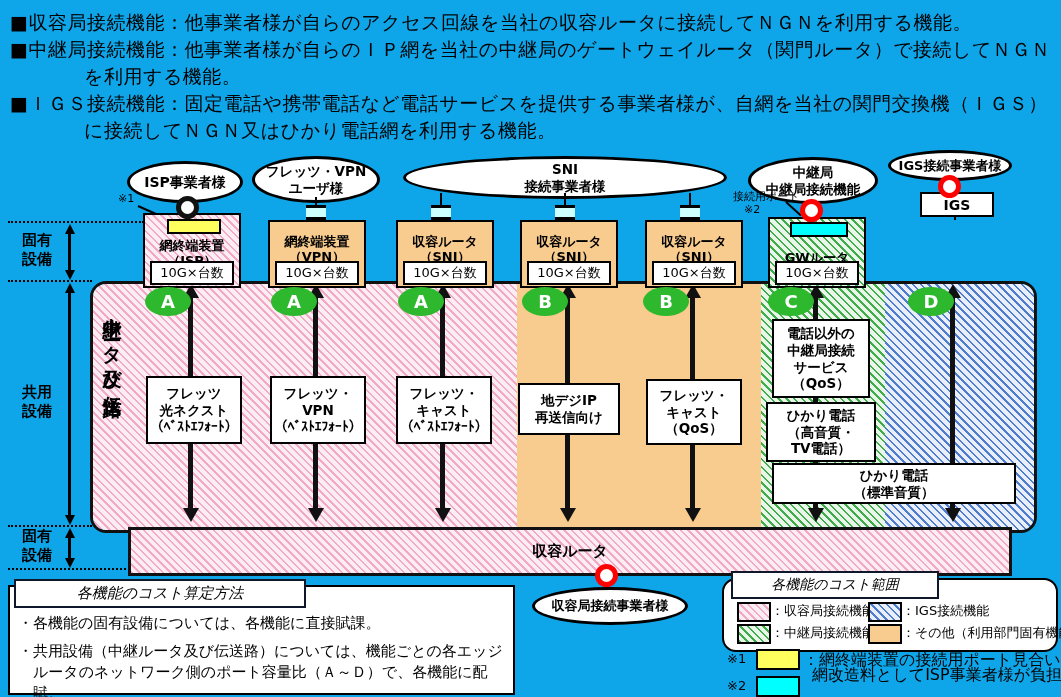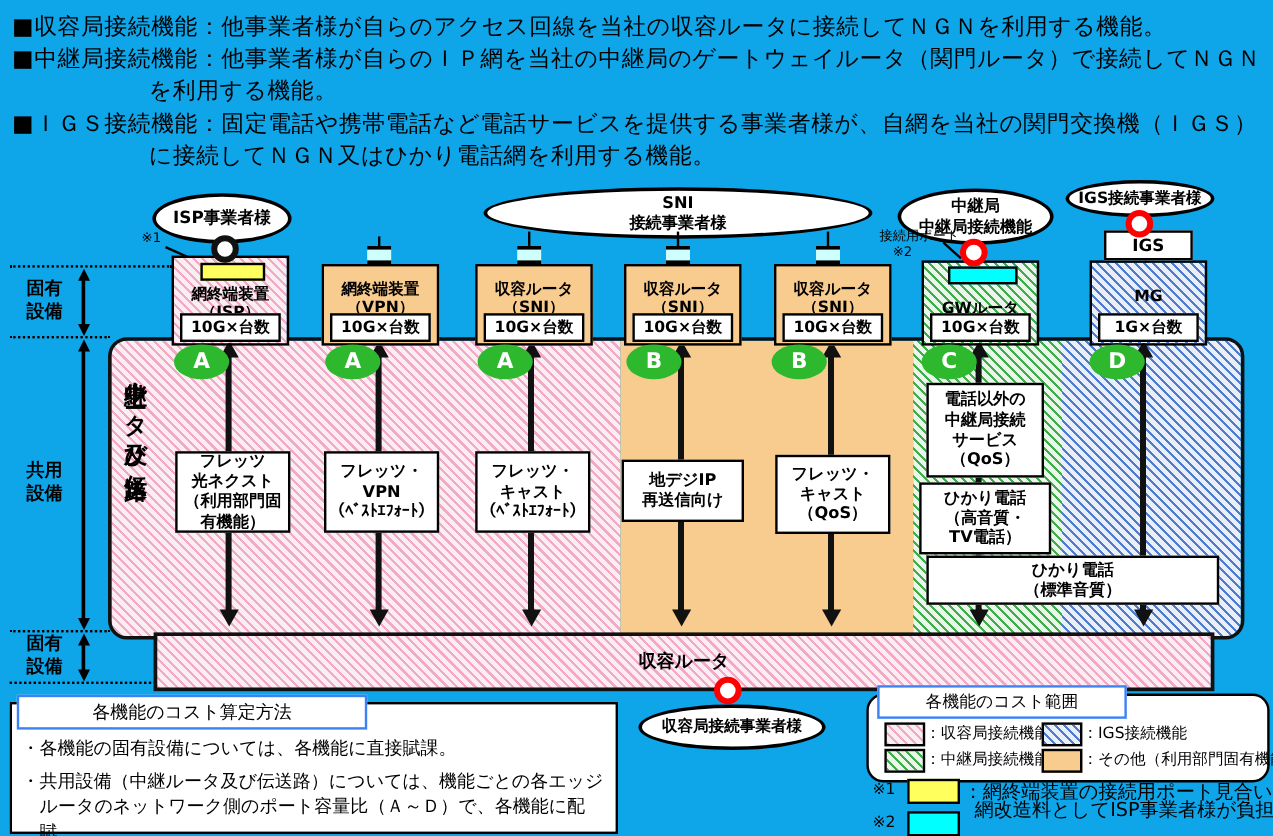--- a/index.html
+++ b/index.html
@@ -7,40 +7,40 @@
     position:relative;width:1061px;height:697px;
     background:#0ea5e9;overflow:hidden;
     font-family:"DejaVu Sans","Liberation Sans",sans-serif;
     color:#000;
   }
   .abs{position:absolute;}
   .pre{white-space:pre-line;}
   .ctr{display:flex;align-items:center;justify-content:center;text-align:center;}
   
   .hline{font-size:19px;line-height:27px;letter-spacing:0.5px;white-space:nowrap;}
-  .hindent{margin-left:114px;}
+  .hindent{margin-left:74px;}
   
   .hatch-pink{background:repeating-linear-gradient(45deg,#f2a9c5 0 1.8px,#fcedf3 1.8px 5.5px);}
   .hatch-green{background:repeating-linear-gradient(45deg,#3fae4a 0 1.8px,#eaf6ea 1.8px 5.5px);}
   .hatch-blue{background:repeating-linear-gradient(45deg,#4f7ccd 0 1.8px,#e8eefa 1.8px 5.5px);}
   .orange-bg{background:#f8cb8e;}
   
   .oval{border:3px solid #000;border-radius:50%;background:#fff;font-weight:bold;line-height:1.2;}
   
   .ring{border-radius:50%;background:#fff;width:13px;height:13px;z-index:8;}
   .ring-red{border:5px solid #ff0000;}
   .ring-black{border:5px solid #111;}
   
   .vline{width:2px;background:#000;}
   .dbar{width:20px;height:9px;border-top:3px solid #000;border-bottom:3px solid #000;background:#cdffff;z-index:3;}
   .pointer{border-top:2px solid #000;transform-origin:left center;}
   
   .dev{border:2px solid #000;font-weight:bold;font-size:13px;z-index:4;}
   .dev .nm{position:absolute;left:0;right:0;text-align:center;line-height:1.15;}
-  .cap{position:absolute;left:5px;right:5px;bottom:1px;height:20px;background:#fff;border:2px solid #000;font-weight:bold;font-size:13px;display:flex;align-items:center;justify-content:center;}
+  .cap{position:absolute;left:5px;right:5px;bottom:1px;height:20px;background:#fff;border:2px solid #000;font-weight:normal;font-size:13px;display:flex;align-items:center;justify-content:center;}
   .port{position:absolute;border:2px solid #000;height:11px;}
   
   #band{left:90px;top:281px;width:941px;height:246px;border:3px solid #111;border-radius:16px;overflow:hidden;z-index:1;}
   #band .sec{position:absolute;top:0;bottom:0;}
   .vtext{writing-mode:vertical-rl;font-weight:bold;font-size:19px;letter-spacing:2px;line-height:1;}
   .letter{width:46px;height:29px;background:#2db82d;border-radius:50%;color:#fff;font-weight:bold;font-size:18px;z-index:6;}
   .varrow{width:5px;background:#111;z-index:2;}
   .varrow:before,.varrow:after{content:"";position:absolute;left:-5.5px;border-left:8px solid transparent;border-right:8px solid transparent;}
   .varrow:before{top:-13px;border-bottom:14px solid #111;}
   .varrow:after{bottom:-13px;border-top:14px solid #111;}
@@ -49,21 +49,21 @@
   .dash{border-top:2px dotted #000;height:0;}
   .sarrow{width:3px;background:#000;}
   .sarrow:before,.sarrow:after{content:"";position:absolute;left:-3.5px;border-left:5px solid transparent;border-right:5px solid transparent;}
   .sarrow:before{top:-9px;border-bottom:10px solid #000;}
   .sarrow:after{bottom:-9px;border-top:10px solid #000;}
   .sideLbl{font-weight:bold;font-size:15px;line-height:19px;white-space:pre-line;}
   
   #accomBand{left:128px;top:527px;width:878px;height:43px;border:3px solid #111;font-weight:bold;font-size:15px;z-index:1;}
   
   .panel{background:#fff;border:2px solid #000;}
-  .tab{background:#fff;border:2px solid #3b82f6;display:flex;align-items:center;justify-content:center;z-index:3;}
+  .tab{background:#fff;border:2px solid #0f172a;display:flex;align-items:center;justify-content:center;z-index:3;font-style:italic;}
   .costline{font-size:15px;line-height:21px;padding-left:15px;text-indent:-15px;margin-bottom:7px;}
   .sw{border:2px solid #000;width:30px;height:16px;}
   .leg{font-size:13px;white-space:nowrap;}
   .note{font-size:16px;white-space:nowrap;}
   .small{font-size:11px;}
 </style>
 </head>
 <body>
 
 <div id="canvas">
@@ -84,20 +84,22 @@
   <div class="abs sarrow" style="left:68px;top:292px;height:224px;"></div>
   <div class="abs sarrow" style="left:68px;top:537px;height:22px;"></div>
   <div class="abs sideLbl" style="left:22px;top:231px;">固有
 設備</div>
   <div class="abs sideLbl" style="left:22px;top:383px;">共用
 設備</div>
   <div class="abs sideLbl" style="left:22px;top:527px;">固有
 設備</div>
 
   <div class="abs oval ctr pre" style="left:127px;top:161px;width:110px;height:36px;font-size:14px;">ISP事業者様</div>
+  <div class="abs oval ctr pre" style="left:252px;top:156px;width:122px;height:41px;font-size:13.5px;">フレッツ・VPN
+ユーザ様</div>
   <div class="abs oval ctr pre" style="left:403px;top:156px;width:318px;height:37px;font-size:13.5px;">SNI
 接続事業者様</div>
   <div class="abs oval ctr pre" style="left:748px;top:157px;width:124px;height:41px;font-size:13.5px;">中継局
 中継局接続機能</div>
   <div class="abs oval ctr" style="left:888px;top:150px;width:118px;height:25px;font-size:13px;">IGS接続事業者様</div>
 
   <div class="abs vline" style="left:315px;top:197px;height:25px;"></div>
   <div class="abs vline" style="left:440px;top:193px;height:29px;"></div>
   <div class="abs vline" style="left:564px;top:193px;height:29px;"></div>
   <div class="abs vline" style="left:689px;top:193px;height:29px;"></div>
@@ -142,24 +144,20 @@
   <div class="abs dev orange-bg" style="left:645px;top:220px;width:94px;height:64px;">
     <div class="nm pre" style="top:13px;">収容ルータ
 （SNI）</div>
     <div class="cap">10G×台数</div>
   </div>
   <div class="abs dev hatch-green" style="left:768px;top:217px;width:94px;height:67px;">
     <div class="port" style="left:20px;top:3px;width:54px;background:#00ffff;"></div>
     <div class="nm" style="top:32px;">GWルータ</div>
     <div class="cap">10G×台数</div>
   </div>
-  <div class="abs dev hatch-blue" style="left:908px;top:217px;width:94px;height:67px;">
-    <div class="nm" style="top:22px;">MG</div>
-    <div class="cap">1G×台数</div>
-  </div>
   <div class="abs ctr" style="left:920px;top:192px;width:70px;height:21px;background:#fff;border:2px solid #000;font-weight:bold;font-size:14px;z-index:4;">IGS</div>
 
   <div class="abs" id="band">
     <div class="sec hatch-pink" style="left:0;width:424px;"></div>
     <div class="sec orange-bg" style="left:424px;width:244px;"></div>
     <div class="sec hatch-green" style="left:668px;width:124px;"></div>
     <div class="sec hatch-blue" style="left:792px;width:149px;"></div>
     <div class="vtext" style="position:absolute;left:10px;top:18px;height:215px;">中継ルータ及び伝送路</div>
   </div>
 
@@ -174,21 +172,21 @@
   <div class="abs varrow" style="left:188px;top:297px;height:212px;"></div>
   <div class="abs varrow" style="left:313px;top:297px;height:212px;"></div>
   <div class="abs varrow" style="left:440px;top:297px;height:212px;"></div>
   <div class="abs varrow" style="left:565px;top:297px;height:212px;"></div>
   <div class="abs varrow" style="left:690px;top:297px;height:212px;"></div>
   <div class="abs varrow" style="left:813px;top:297px;height:212px;"></div>
   <div class="abs varrow" style="left:950px;top:297px;height:212px;"></div>
 
   <div class="abs svc ctr pre" style="left:146px;top:376px;width:92px;height:64px;">フレッツ
 光ネクスト
-（利用部門固有機能）</div>
+（ﾍﾞｽﾄｴﾌｫｰﾄ）</div>
   <div class="abs svc ctr pre" style="left:270px;top:376px;width:92px;height:64px;">フレッツ・
 VPN
 （ﾍﾞｽﾄｴﾌｫｰﾄ）</div>
   <div class="abs svc ctr pre" style="left:396px;top:376px;width:92px;height:64px;">フレッツ・
 キャスト
 （ﾍﾞｽﾄｴﾌｫｰﾄ）</div>
   <div class="abs svc ctr pre" style="left:518px;top:383px;width:98px;height:48px;">地デジIP
 再送信向け</div>
   <div class="abs svc ctr pre" style="left:646px;top:379px;width:92px;height:62px;">フレッツ・
 キャスト

